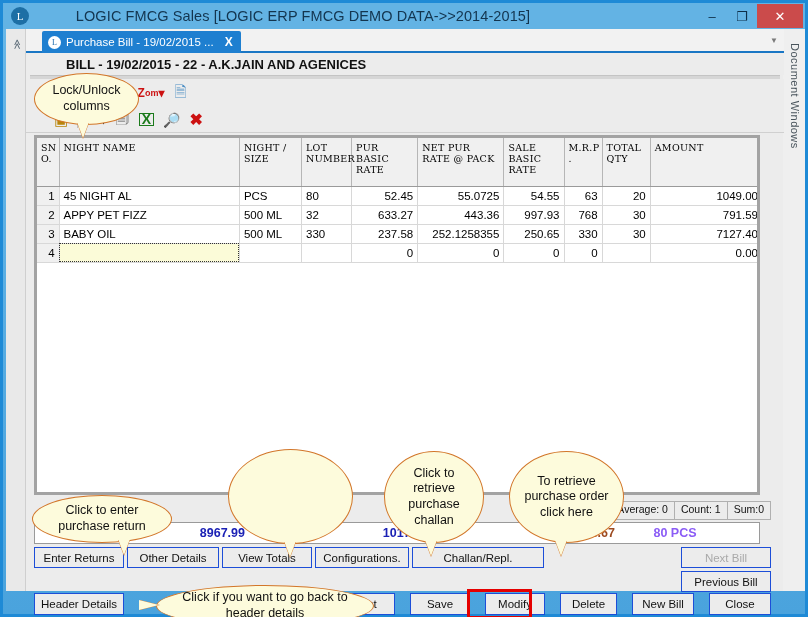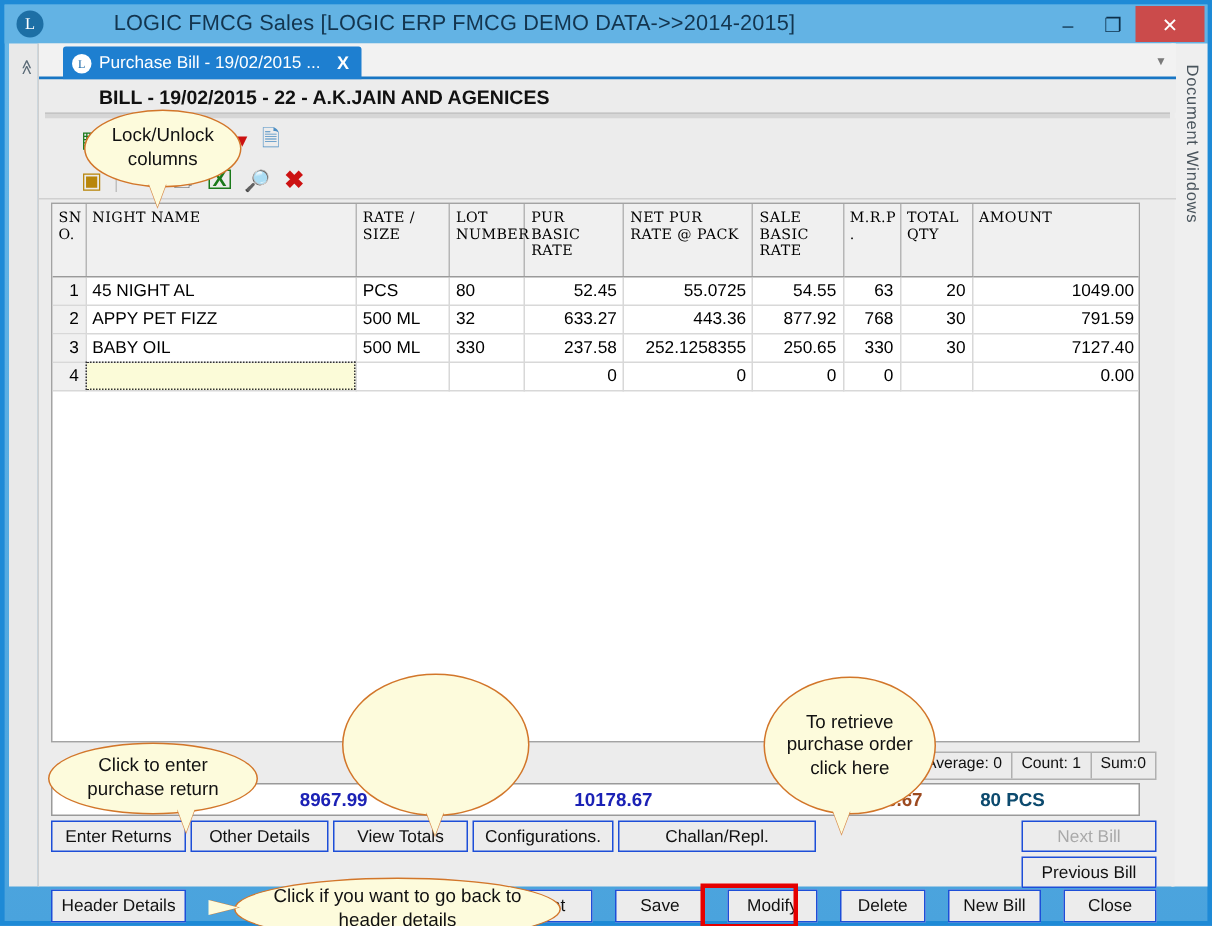--- a/index.html
+++ b/index.html
@@ -107,21 +107,21 @@
     position:absolute; left:0; top:78px; width:758px; height:26px;
     background:#ececec; display:flex; align-items:center; gap:9px; padding-left:28px;
     border-bottom:1px solid #d0d0d0;
   }
   .tbi { display:flex; align-items:center; justify-content:center; cursor:pointer; }
   .sep { width:1px; height:16px; background:#c0c0c0; }
 
   
   #grid-wrap {
     position:absolute; left:8px; top:106px; width:726px; height:360px;
-    background:#fff; border:1px solid #a3a3a3;
+    background:#fff; border:3px solid #a3a3a3;
     overflow:hidden;
   }
   table#grid { border-collapse:collapse; width:726px; table-layout:fixed; }
   table#grid th {
     background:#f0f0f0; border-right:1px solid #b6b6b6; border-bottom:1px solid #9a9a9a;
     font-family:"DejaVu Serif", serif; font-size:9.5px; font-weight:normal;
     text-align:left; vertical-align:top; padding:4px 4px; color:#000;
     height:48px; letter-spacing:0.3px;
   }
   table#grid td {
@@ -205,21 +205,21 @@
     border-left:6px solid transparent; border-right:6px solid transparent;
     border-top:16px solid #fdfbdc;
     filter: drop-shadow(0 1px 0 #d2762a);
   }
   .tail-right {
     border-top:5px solid transparent; border-bottom:5px solid transparent;
     border-left:20px solid #fdfbdc;
     filter: drop-shadow(1px 0 0 #d2762a);
   }
 
-  #co-lock { left:30px; top:44px; width:105px; height:52px; }
+  #co-lock { left:8px; top:44px; width:105px; height:52px; }
   #co-lock .tail { left:42px; bottom:-14px; }
   #co-return { left:6px; top:466px; width:140px; height:48px; }
   #co-return .tail { left:85px; bottom:-13px; }
   #co-viewtotals { left:202px; top:420px; width:125px; height:95px; }
   #co-viewtotals .tail { left:55px; bottom:-14px; }
   #co-challan { left:358px; top:422px; width:100px; height:92px; }
   #co-challan .tail { left:40px; bottom:-14px; }
   #co-retrieve { left:483px; top:422px; width:115px; height:92px; }
   #co-retrieve .tail { left:45px; bottom:-14px; }
   #co-header { left:130px; top:556px; width:218px; height:42px; }
@@ -290,21 +290,21 @@
             <col style="width:86px">
           <col style="width:60px">
             <col style="width:38px">
             <col style="width:48px">
           <col style="width:112px">
         </colgroup>
         <thead>
           <tr>
             <th class="sn">SN O.</th>
             <th>NIGHT NAME</th>
-            <th>RATE / SIZE</th>
+            <th>NIGHT / SIZE</th>
             <th>LOT NUMBER</th>
             <th>PUR BASIC RATE</th>
             <th>NET PUR RATE @ PACK</th>
             <th>SALE BASIC RATE</th>
             <th>M.R.P .</th>
             <th>TOTAL QTY</th>
             <th>AMOUNT</th>
           </tr>
         </thead>
         <tbody>
@@ -320,21 +320,21 @@
             <td class="num">20</td>
             <td class="num">1049.00</td>
           </tr>
           <tr>
             <td class="sn">2</td>
             <td>APPY PET FIZZ</td>
             <td>500 ML</td>
             <td>32</td>
             <td class="num">633.27</td>
             <td class="num">443.36</td>
-            <td class="num">877.92</td>
+            <td class="num">997.93</td>
             <td class="num">768</td>
             <td class="num">30</td>
             <td class="num">791.59</td>
           </tr>
           <tr>
             <td class="sn">3</td>
             <td>BABY OIL</td>
             <td>500 ML</td>
             <td>330</td>
             <td class="num">237.58</td>
@@ -363,21 +363,21 @@
     <div id="stats-box">
       <div>Average: 0</div>
       <div>Count: 1</div>
       <div>Sum:0</div>
     </div>
 
     <div id="totals-bar">
       <span class="tot" id="tot-1" style="color: rgb(27, 33, 181);">8967.99</span>
       <span class="tot" id="tot-2" style="color: rgb(27, 33, 181);">10178.67</span>
       <span class="tot" id="tot-3" style="color: rgb(156, 74, 32);">10178.67</span>
-      <span class="tot" id="tot-4" style="color: #0c4a6e;">80 PCS</span>
+      <span class="tot" id="tot-4" style="color: #8b5cf6;">80 PCS</span>
     </div>
 
     <div id="btnrow-1">
       <div class="btn" style="width:90px">Enter Returns</div>
       <div class="btn" style="width:92px">Other Details</div>
       <div class="btn" style="width:90px">View Totals</div>
       <div class="btn" style="width:94px">Configurations.</div>
       <div class="btn" style="width:132px">Challan/Repl.</div>
     </div>
 
@@ -403,20 +403,24 @@
       <span>Lock/Unlock columns</span>
       <span class="tail tail-down"></span>
     </div>
     <div class="callout" id="co-return">
       <span>Click to enter purchase return</span>
       <span class="tail tail-down"></span>
     </div>
     <div class="callout" id="co-viewtotals">
       <span class="tail tail-down"></span>
     </div>
+    <div class="callout" id="co-challan">
+      <span>Click to retrieve purchase challan</span>
+      <span class="tail tail-down"></span>
+    </div>
     <div class="callout" id="co-retrieve">
       <span>To retrieve purchase order click here</span>
       <span class="tail tail-down"></span>
     </div>
     <div class="callout" id="co-header">
       <span>Click if you want to go back to header details</span>
       <span class="tail tail-right"></span>
     </div>
 
   </div>

